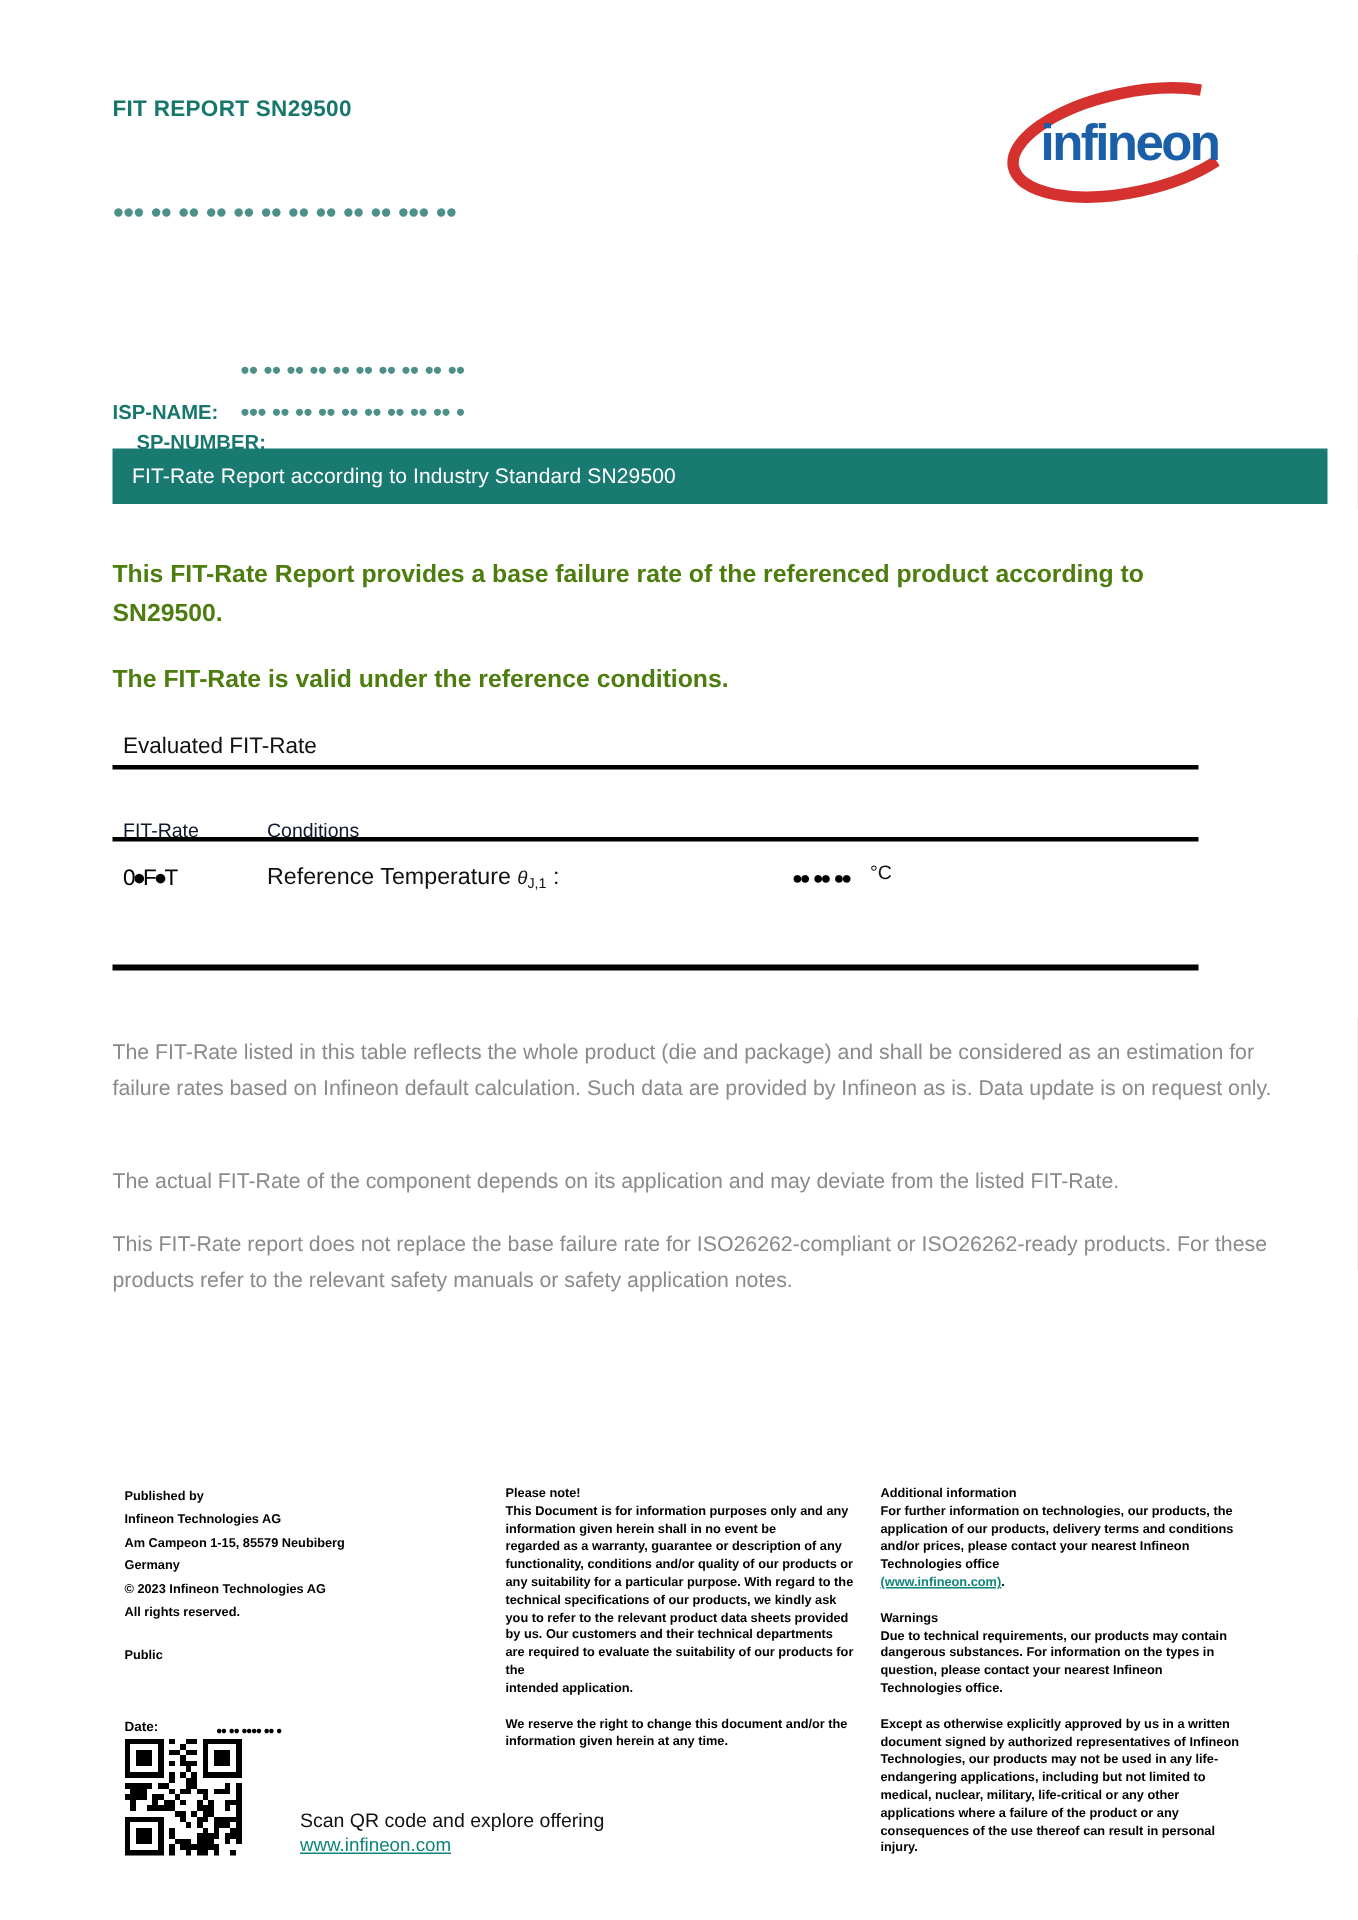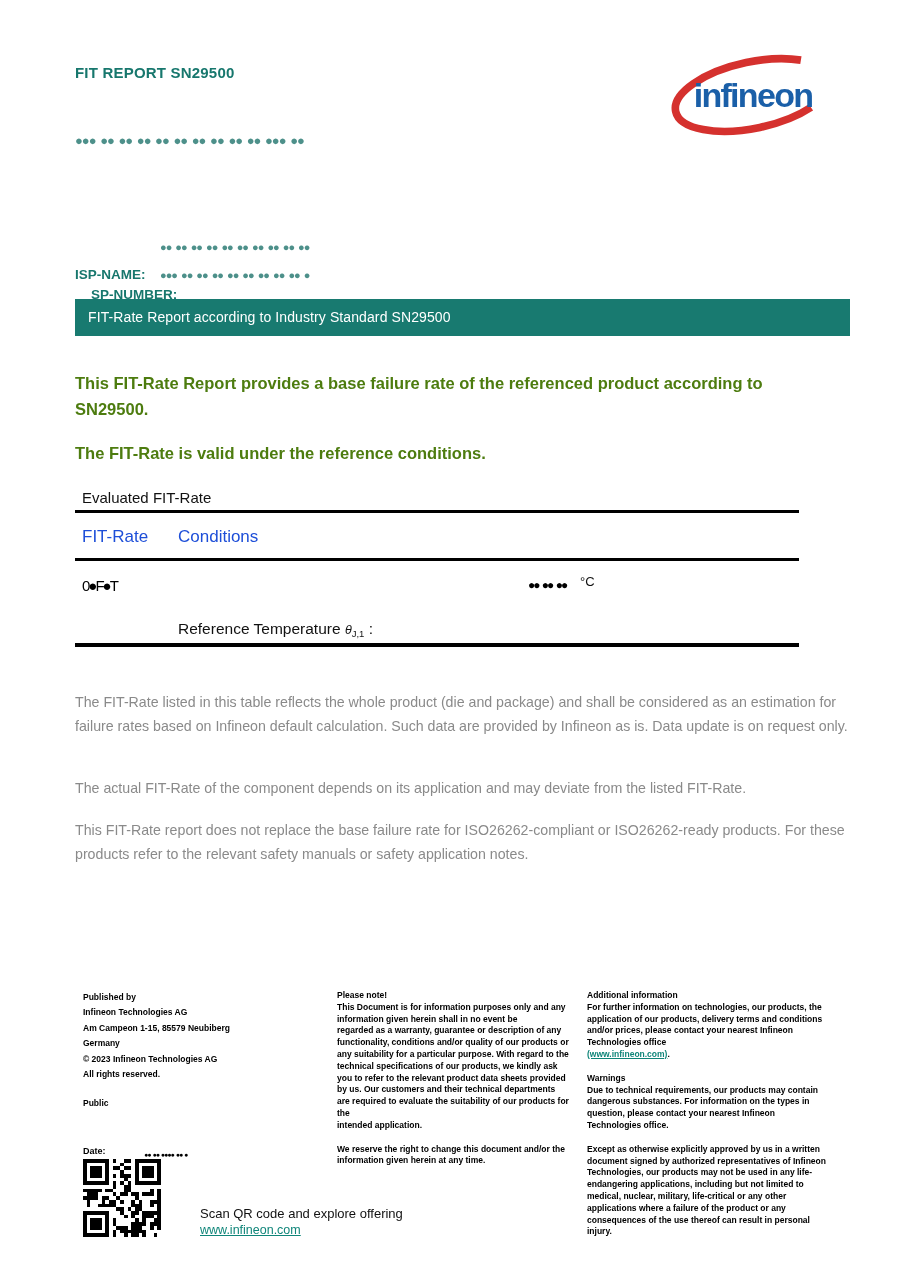--- a/index.html
+++ b/index.html
@@ -15,37 +15,37 @@
   .redact-teal{color:#4D908A;font-weight:700;letter-spacing:-1px;word-spacing:2px;}
   .product-redline{left:75px;top:133px;font-size:13px;}
 
   .meta-label{font-size:13.5px;font-weight:700;color:#17776D;}
   .meta-value{font-size:11px;}
   .sp-label{left:91px;top:239px;margin-top:48px;}
   .sp-value{left:160px;top:241px;}
   .isp-label{left:75px;top:267px;}
   .isp-value{left:160px;top:269px;}
 
-  .banner{left:75px;top:299px;width:775px;height:37px;background:#187A70;}
+  .banner{left:75px;top:299px;width:775px;height:37px;background:#187A70;padding-left:35px;}
   .banner-text{position:absolute;left:13px;top:0;line-height:37px;color:#ffffff;font-size:14px;letter-spacing:.1px;}
 
   .intro-h{color:#4d7c0f;font-weight:700;font-size:16.5px;line-height:26px;}
   .intro-h1{left:75px;top:370px;width:720px;}
   .intro-h2{left:75px;top:440px;width:720px;}
 
   .tbl-title{left:82px;top:489px;font-size:15px;color:#111;}
   .tbl-line{left:75px;width:724px;background:#000;}
   .tbl-line-1{top:510px;height:3px;}
   .tbl-line-2{top:558px;height:3px;}
   .tbl-line-3{top:643px;height:4px;}
-  .tbl-h{font-size:17px;color:#1d4ed8;}
+  .tbl-h{font-size:13px;color:#0f172a;margin-top:19px;}
   .tbl-h-fit{left:82px;top:527px;}
   .tbl-h-cond{left:178px;top:527px;}
   .row-fit{left:82px;top:577px;font-size:15px;letter-spacing:-2px;color:#000;}
-  .row-cond{left:178px;top:576px;font-size:15.5px;color:#111;margin-top:44px;}
+  .row-cond{left:178px;top:576px;font-size:15.5px;color:#111;}
   .row-cond .sym{font-style:italic;font-size:12.5px;}
   .row-cond .sub{font-size:9.5px;vertical-align:-3px;letter-spacing:0;}
   .row-val{left:528px;top:578px;font-size:12px;color:#000;letter-spacing:-2px;word-spacing:2px;}
   .row-unit{left:580px;top:574px;font-size:13px;color:#111;}
 
   .body-p{left:75px;width:782px;font-size:14.2px;line-height:24px;color:#8A8A8A;}
   .body-p1{top:690px;}
   .body-p2{top:776px;}
   .body-p3{top:818px;}
 

